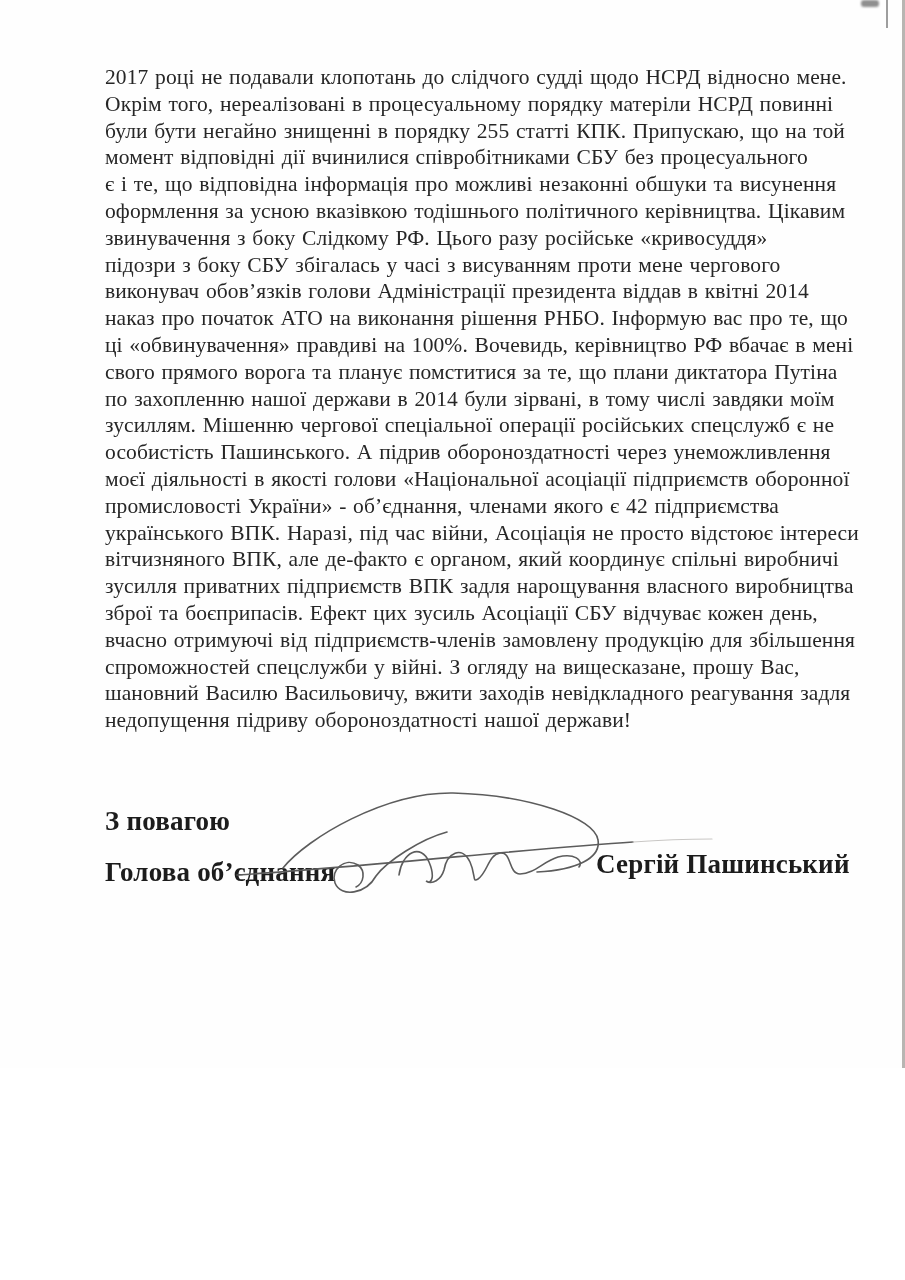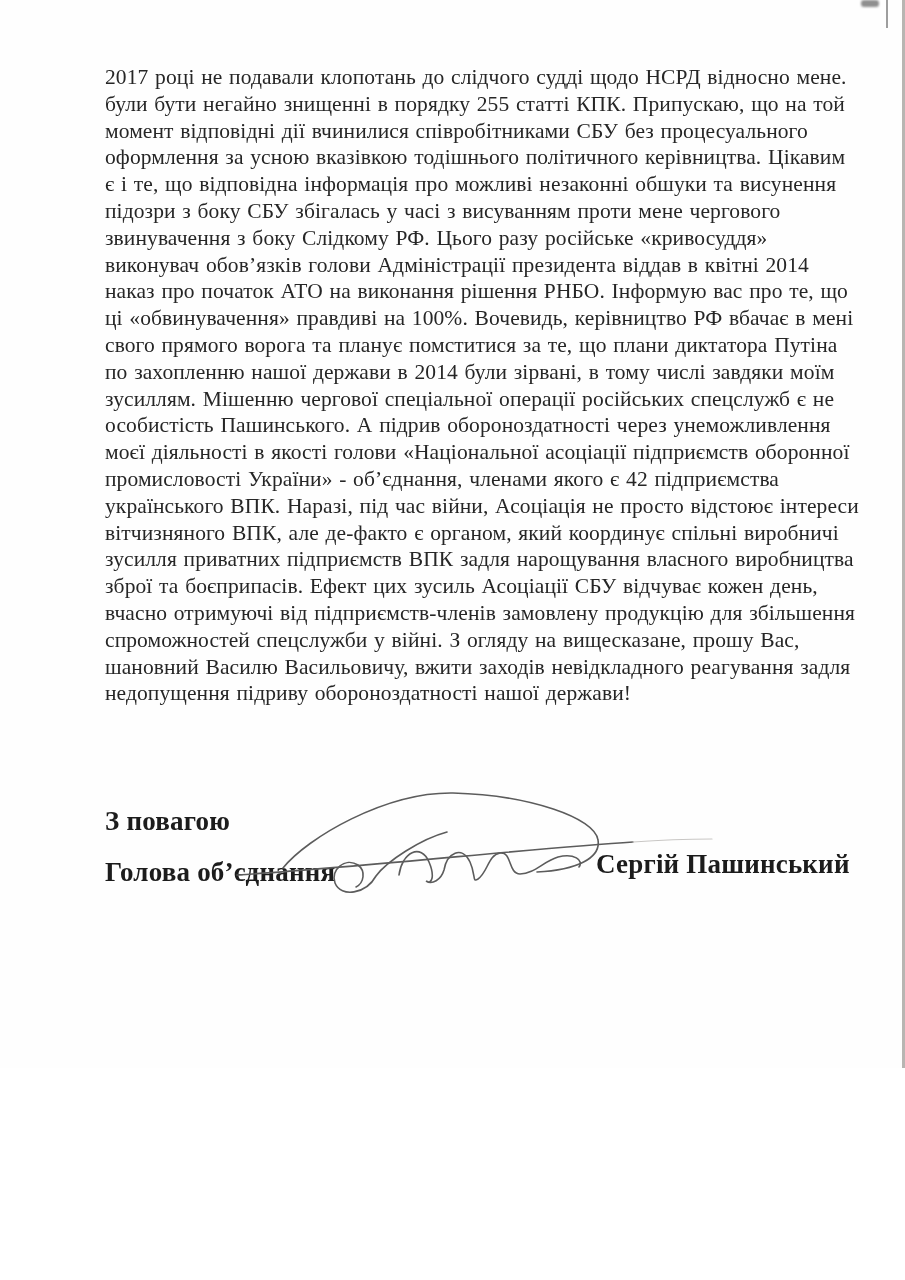--- a/index.html
+++ b/index.html
@@ -74,26 +74,27 @@
     filter: blur(1px);
   }
 </style>
 </head>
 <body>
 
 <div class="page">
 
   <div class="body-text">
     <div class="line">2017 році не подавали клопотань до слідчого судді щодо НСРД відносно мене.</div>
+    <div class="line">Окрім того, нереалізовані в процесуальному порядку матеріли НСРД повинні</div>
     <div class="line">були бути негайно знищенні в порядку 255 статті КПК. Припускаю, що на той</div>
     <div class="line">момент відповідні дії вчинилися співробітниками СБУ без процесуального</div>
+    <div class="line">є і те, що відповідна інформація про можливі незаконні обшуки та висунення</div>
     <div class="line">оформлення за усною вказівкою тодішнього політичного керівництва. Цікавим</div>
-    <div class="line">є і те, що відповідна інформація про можливі незаконні обшуки та висунення</div>
+    <div class="line">звинувачення з боку Слідкому РФ. Цього разу російське «кривосуддя»</div>
     <div class="line">підозри з боку СБУ збігалась у часі з висуванням проти мене чергового</div>
-    <div class="line">звинувачення з боку Слідкому РФ. Цього разу російське «кривосуддя»</div>
     <div class="line">виконувач обов’язків голови Адміністрації президента віддав в квітні 2014</div>
     <div class="line">наказ про початок АТО на виконання рішення РНБО. Інформую вас про те, що</div>
     <div class="line">ці «обвинувачення» правдиві на 100%. Вочевидь, керівництво РФ вбачає в мені</div>
     <div class="line">свого прямого ворога та планує помститися за те, що плани диктатора Путіна</div>
     <div class="line">по захопленню нашої держави в 2014 були зірвані, в тому числі завдяки моїм</div>
     <div class="line">зусиллям. Мішенню чергової спеціальної операції російських спецслужб є не</div>
     <div class="line">особистість Пашинського. А підрив обороноздатності через унеможливлення</div>
     <div class="line">моєї діяльності в якості голови «Національної асоціації підприємств оборонної</div>
     <div class="line">промисловості України» - об’єднання, членами якого є 42 підприємства</div>
     <div class="line">українського ВПК. Наразі, під час війни, Асоціація не просто відстоює інтереси</div>

